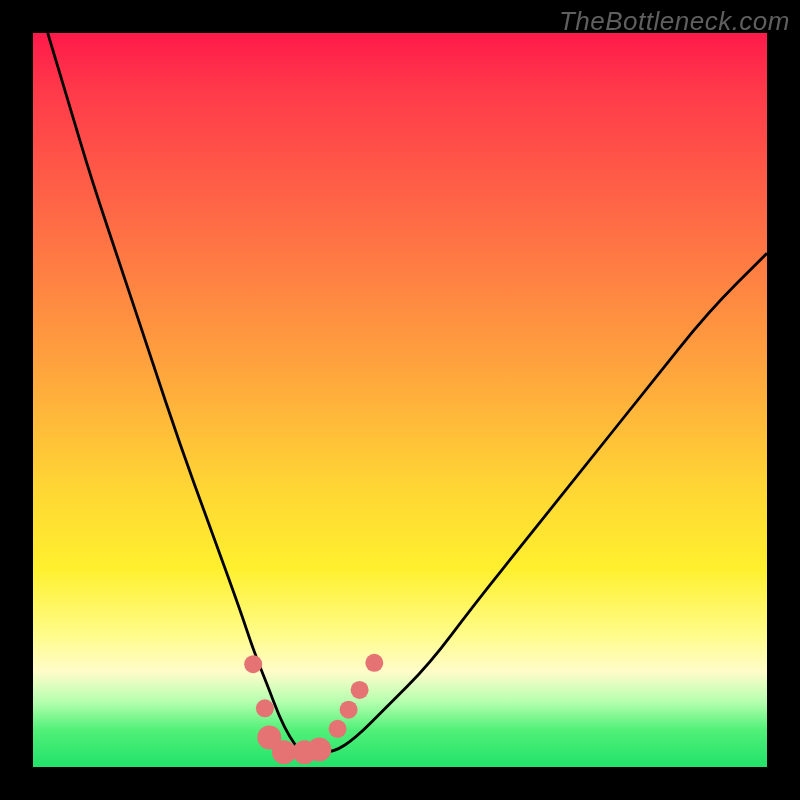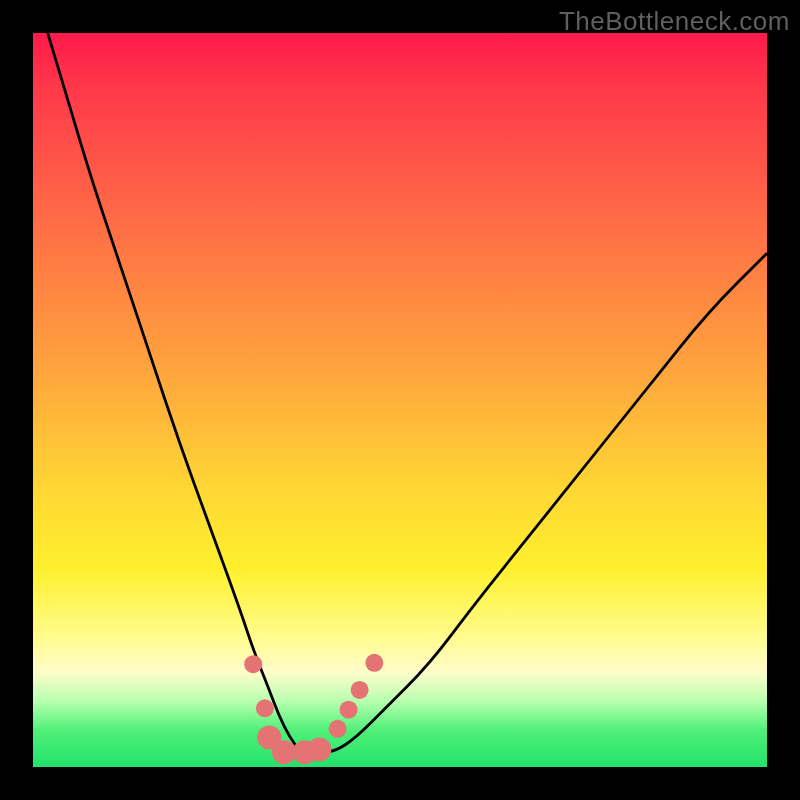--- a/index.html
+++ b/index.html
@@ -41,20 +41,21 @@
   }
   .watermark {
     position: absolute;
     top: 6px;
     right: 10px;
     color: #5f5f5f;
     font-size: 26px;
     font-weight: 500;
     letter-spacing: 0.5px;
     user-select: none;
+    font-style: italic;
   }
   svg.overlay {
     position: absolute;
     left: 0;
     top: 0;
     width: 800px;
     height: 800px;
     pointer-events: none;
   }
 </style>

